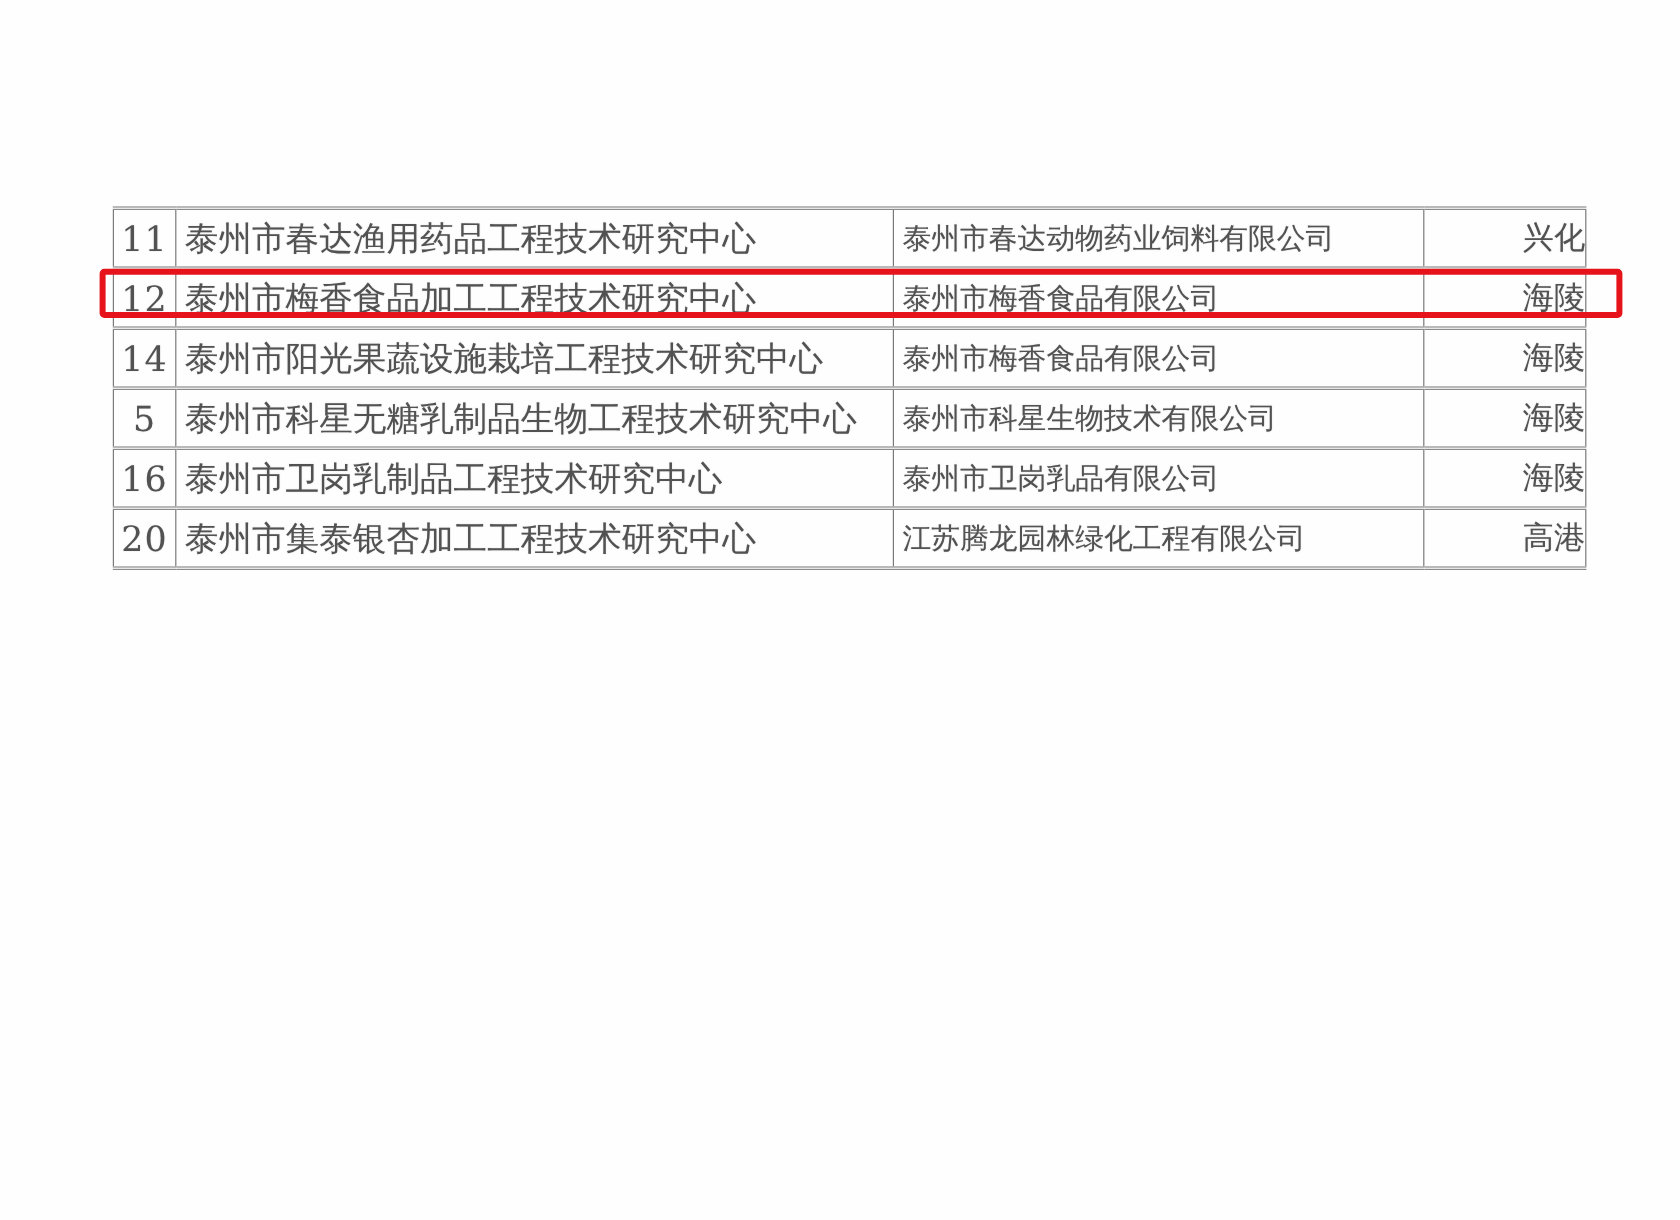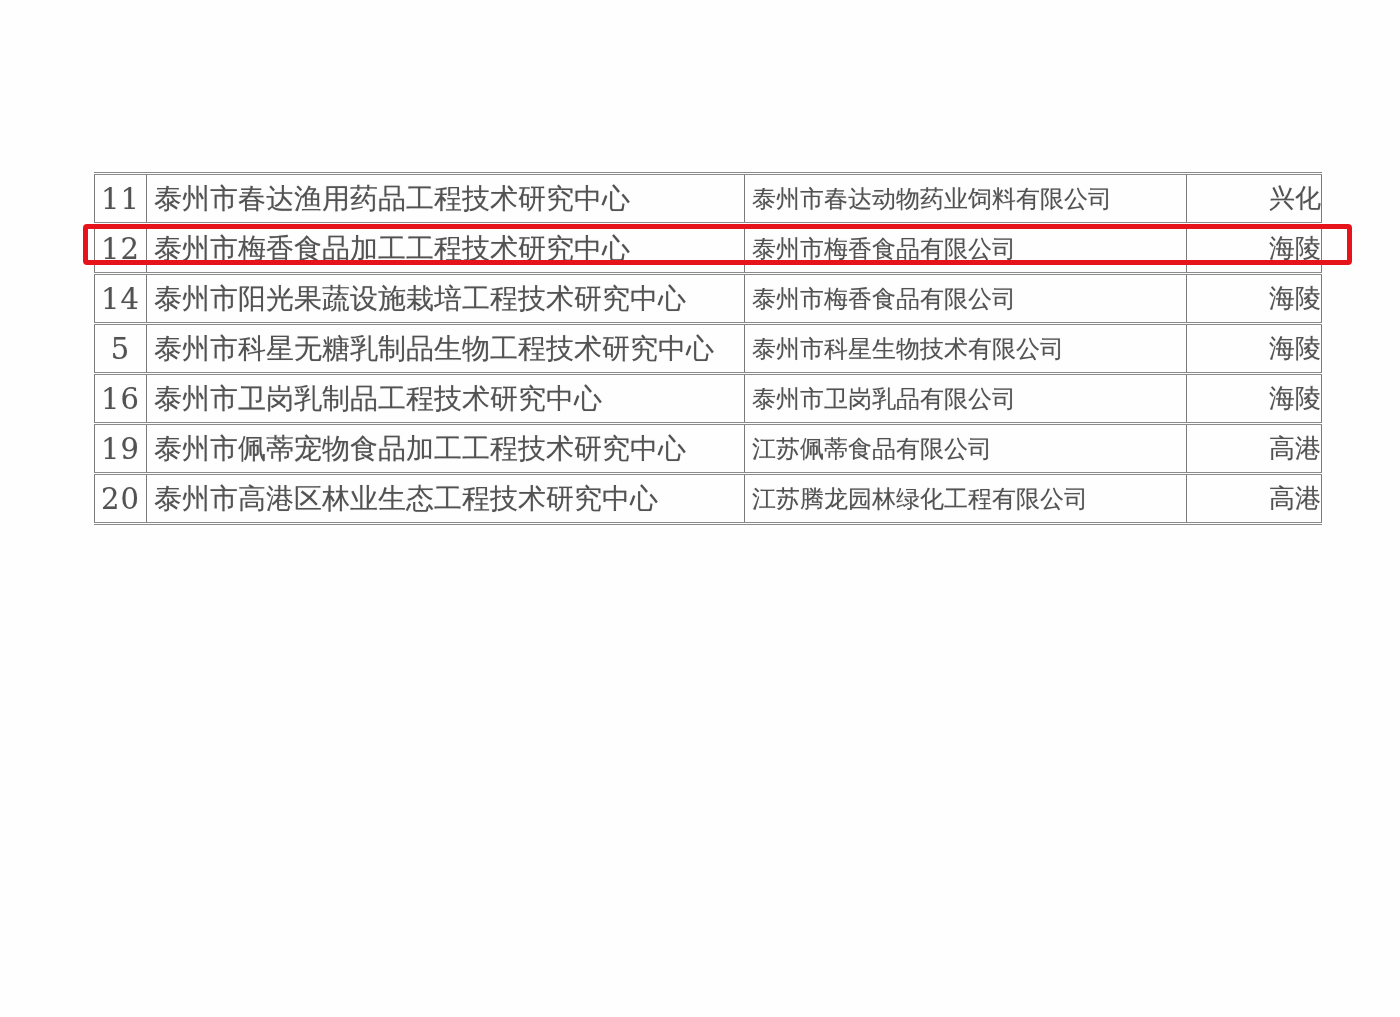--- a/index.html
+++ b/index.html
@@ -104,28 +104,22 @@
         <td class="c-company">泰州市科星生物技术有限公司</td>
         <td class="c-district">海陵</td>
       </tr>
       <tr>
         <td class="c-no">16</td>
         <td class="c-center">泰州市卫岗乳制品工程技术研究中心</td>
         <td class="c-company">泰州市卫岗乳品有限公司</td>
         <td class="c-district">海陵</td>
       </tr>
       <tr>
-        <td class="c-no">19</td>
-        <td class="c-center">泰州市佩蒂宠物食品加工工程技术研究中心</td>
-        <td class="c-company">江苏佩蒂食品有限公司</td>
-        <td class="c-district">高港</td>
-      </tr>
-      <tr>
         <td class="c-no">20</td>
-        <td class="c-center">泰州市高港区林业生态工程技术研究中心</td>
+        <td class="c-center">泰州市集泰银杏加工工程技术研究中心</td>
         <td class="c-company">江苏腾龙园林绿化工程有限公司</td>
         <td class="c-district">高港</td>
       </tr>
     </tbody>
   </table>
 
   <div class="highlight-box" style="border-color: rgb(231, 19, 26);"></div>
 
 </div>
 

